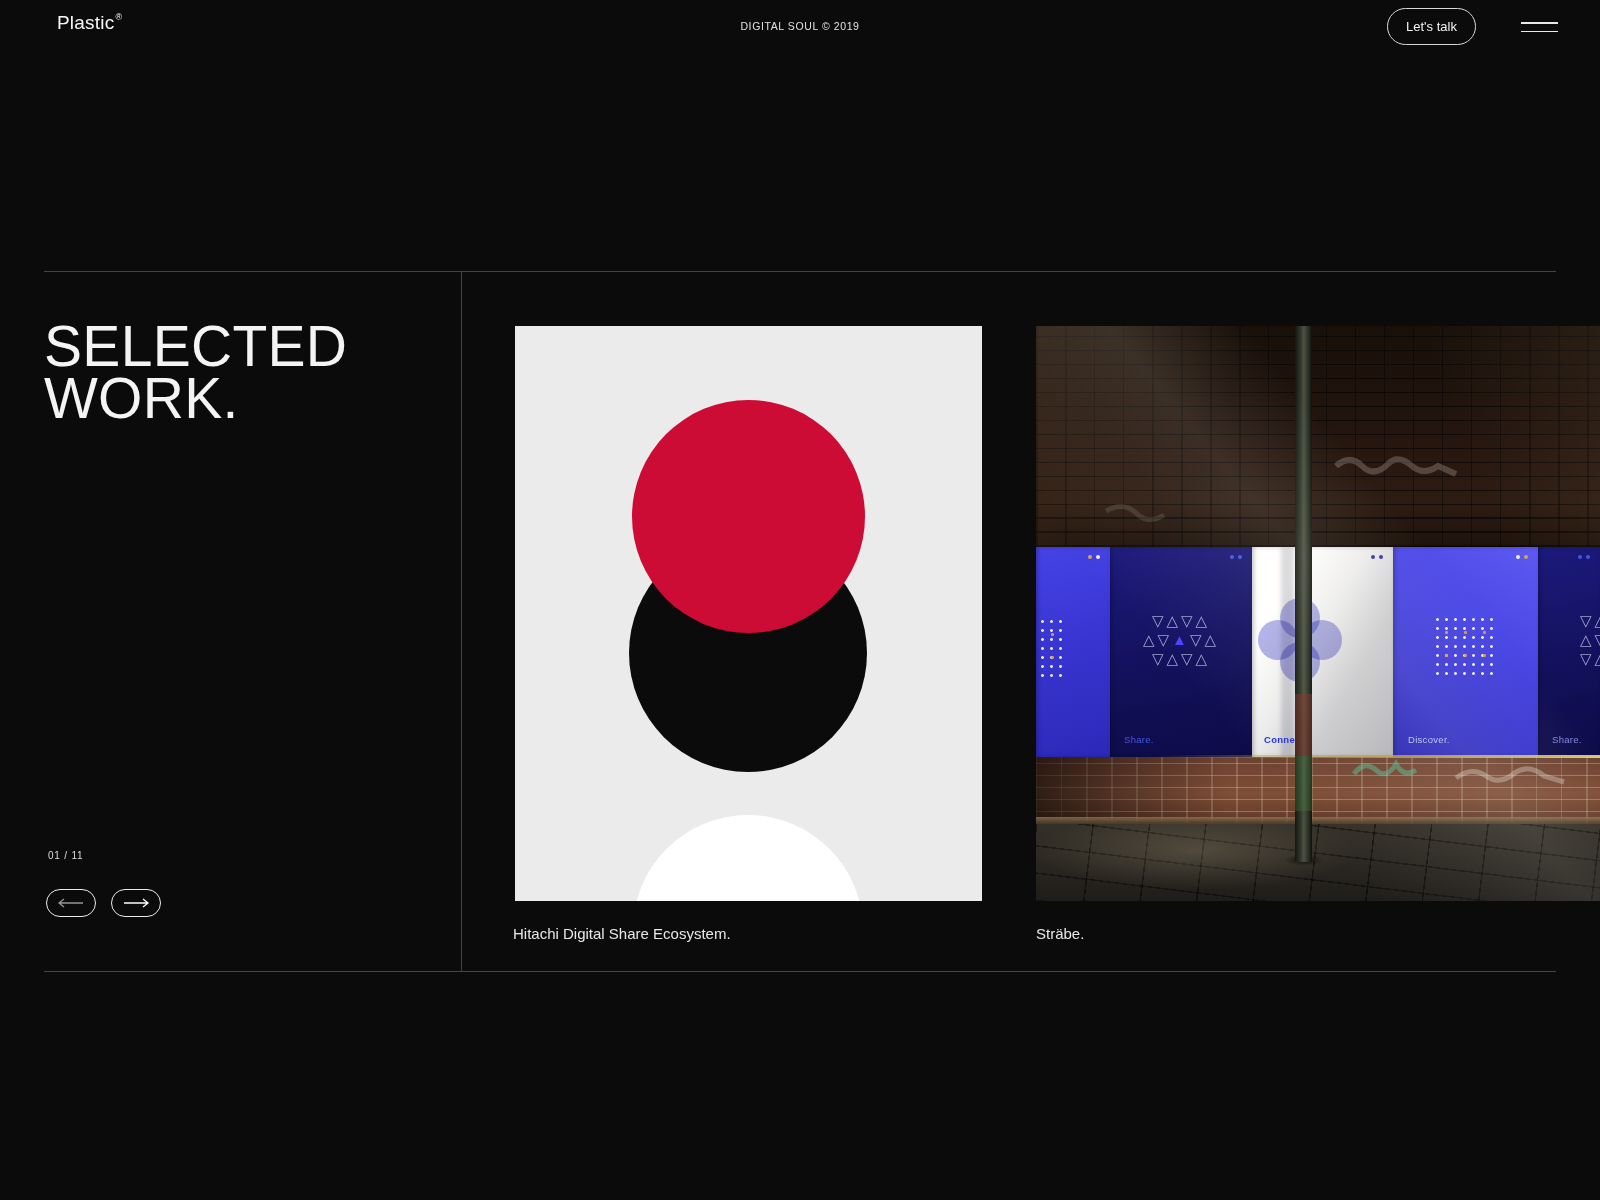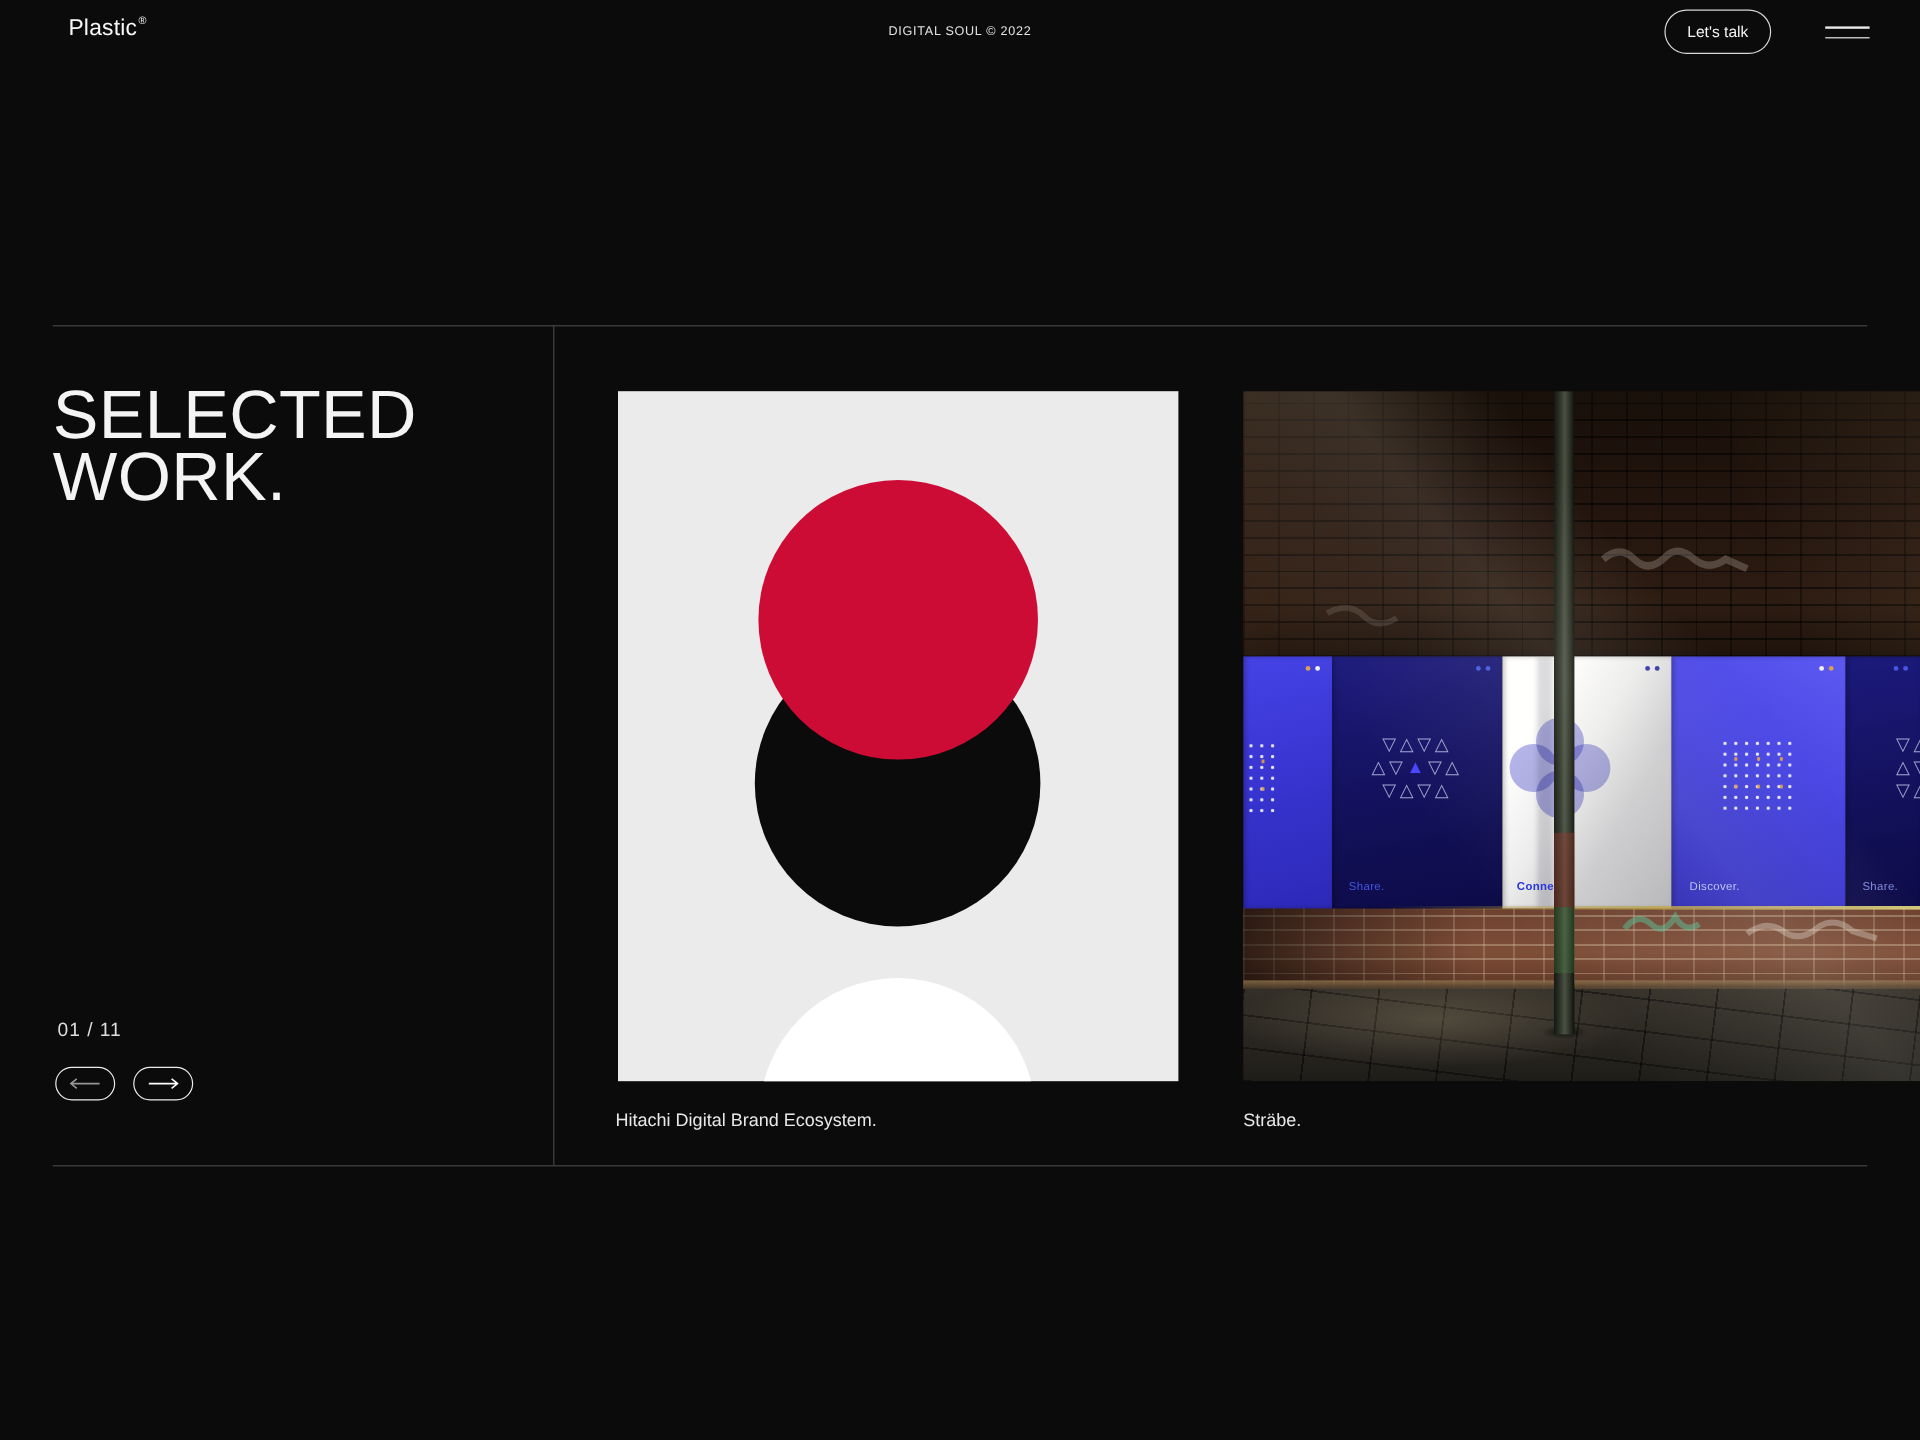--- a/index.html
+++ b/index.html
@@ -18,21 +18,21 @@
         justify-content:center;gap:7px;cursor:pointer;background:transparent;border:none;padding:0;}
   .menu .bar{height:1.5px;width:100%;background:#e9e9e9;}
 
   
   .rule-top{left:44px;top:271px;width:1512px;height:1px;background:#454545;}
   .rule-bottom{left:44px;top:971px;width:1512px;height:1px;background:#454545;}
   .rule-vert{left:461px;top:271px;width:1px;height:700px;background:#454545;}
 
   
   .title{left:44px;top:320px;font-size:57px;line-height:52px;font-weight:400;letter-spacing:.3px;color:#f4f4f4;}
-  .counter{left:48px;top:850px;font-size:16px;letter-spacing:.8px;color:#dedede;}
+  .counter{left:48px;top:850px;font-size:10px;letter-spacing:.8px;color:#dedede;}
   .nav-btn{top:889px;width:50px;height:28px;border:1.5px solid #ececec;border-radius:15px;
            background:transparent;display:flex;align-items:center;justify-content:center;
            cursor:pointer;box-sizing:border-box;padding:0;}
   .nav-prev{left:46px;}
   .nav-next{left:111px;}
   .nav-prev svg{opacity:.72;}
 
   
   .slide1{left:515px;top:326px;width:467px;height:575px;background:#ebebeb;overflow:hidden;cursor:pointer;}
   .circ{position:absolute;border-radius:50%;}
@@ -123,21 +123,21 @@
       linear-gradient(230deg, rgba(0,0,0,0) 34%, rgba(255,250,235,.10) 47%, rgba(255,250,235,.05) 56%, rgba(0,0,0,0) 68%);}
 </style>
 </head>
 <body>
 
 <div class="page">
 
   <div class="abs logo">
     <span>Plastic</span><span class="sup">®</span>
   </div>
-  <div class="abs tagline">DIGITAL SOUL © 2022</div>
+  <div class="abs tagline">DIGITAL SOUL © 2019</div>
   <button class="abs cta">
     <span>Let's talk</span>
   </button>
   <button class="abs menu" aria-label="menu">
     <span class="bar"></span>
     <span class="bar"></span>
   </button>
 
   <div class="abs rule-top"></div>
   <div class="abs rule-vert"></div>
@@ -157,21 +157,21 @@
     <svg width="26" height="10" viewBox="0 0 26 10">
       <path d="M1 5 H25 M20 1 L25 5 L20 9" stroke="#ffffff" stroke-width="1.3" fill="none"></path>
     </svg>
   </button>
 
   <div class="abs slide1">
     <div class="circ black"></div>
     <div class="circ red"></div>
     <div class="circ white"></div>
   </div>
-  <div class="abs caption1">Hitachi Digital Brand Ecosystem.</div>
+  <div class="abs caption1">Hitachi Digital Share Ecosystem.</div>
 
   <div class="abs slide2">
     <div class="abs wall-top"></div>
     <div class="abs wall-low">
       <div class="dirt"></div>
     </div>
     <div class="abs pavement"></div>
 
     <svg class="abs graffiti" width="564" height="575" viewBox="0 0 564 575">
       <path d="M300 140 q14 -12 26 0 q12 12 26 -2 q10 -10 24 2 q12 10 26 0 l18 8" stroke="rgba(215,205,192,.26)" stroke-width="6" fill="none"></path>

